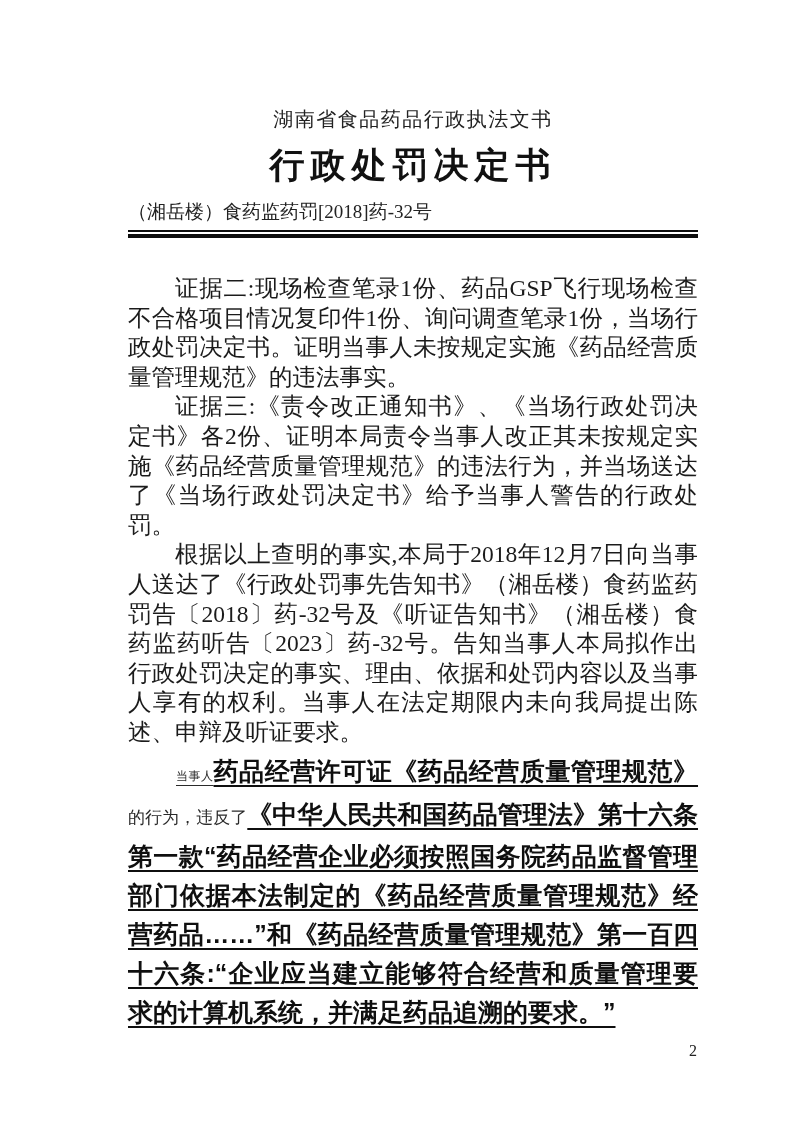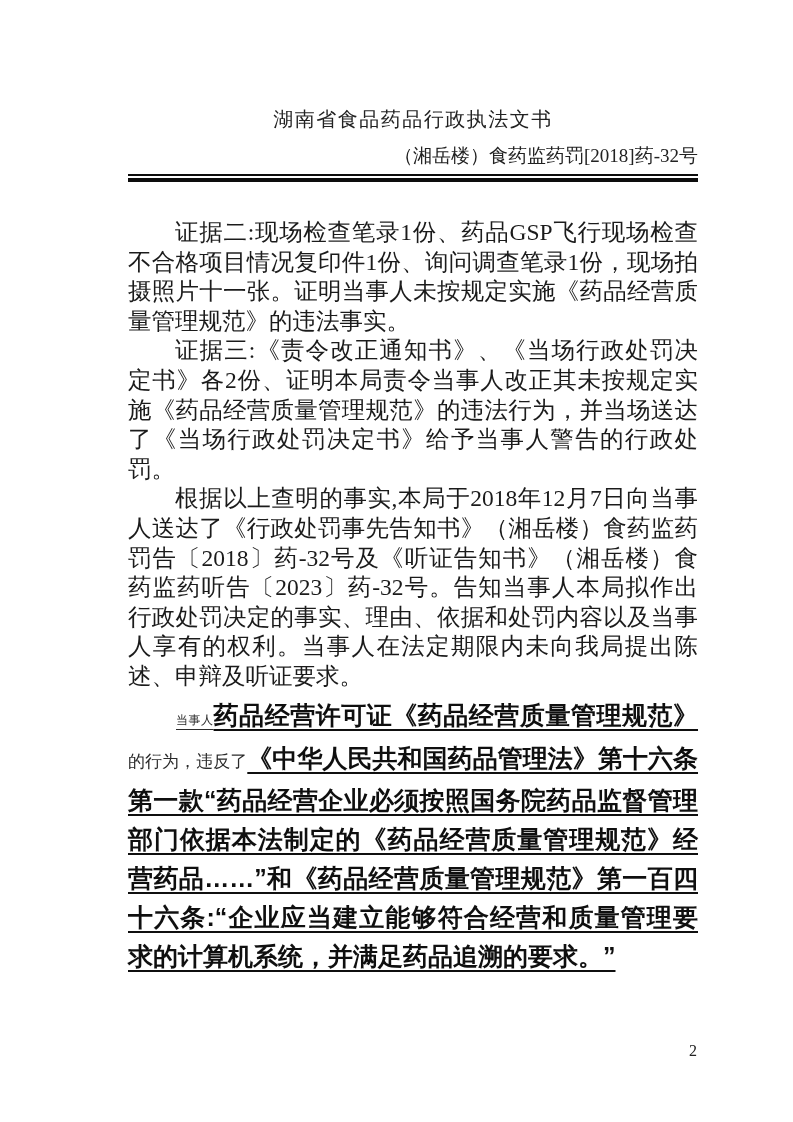--- a/index.html
+++ b/index.html
@@ -32,21 +32,21 @@
   .doc-title {
     margin: 9px 0 0 0;
     text-align: center;
     font-size: 35px;
     font-weight: bold;
     letter-spacing: 6px;
     color: #111;
   }
   .doc-number {
     margin-top: 10px;
-    text-align: right;
+    text-align: left;
     font-size: 19px;
     color: #222;
   }
   .rule {
     margin-top: 5px;
     height: 2px;
     border-top: 2px solid #0d0d0d;
     border-bottom: 4px solid #0d0d0d;
   }
   .doc-body {
@@ -92,23 +92,24 @@
     font-size: 16px;
     color: #222;
   }
 </style>
 </head>
 <body>
 
 <div class="page">
   <div class="content">
     <div class="doc-header">湖南省食品药品行政执法文书</div>
+    <h1 class="doc-title">行政处罚决定书</h1>
     <div class="doc-number">（湘岳楼）食药监药罚[2018]药-32号</div>
     <div class="rule"></div>
     <div class="doc-body">
-        <p class="para">证据二:现场检查笔录1份、药品GSP飞行现场检查不合格项目情况复印件1份、询问调查笔录1份，现场拍摄照片十一张。证明当事人未按规定实施《药品经营质量管理规范》的违法事实。</p>
+        <p class="para">证据二:现场检查笔录1份、药品GSP飞行现场检查不合格项目情况复印件1份、询问调查笔录1份，当场行政处罚决定书。证明当事人未按规定实施《药品经营质量管理规范》的违法事实。</p>
         <p class="para">证据三:《责令改正通知书》、《当场行政处罚决定书》各2份、证明本局责令当事人改正其未按规定实施《药品经营质量管理规范》的违法行为，并当场送达了《当场行政处罚决定书》给予当事人警告的行政处罚。</p>
         <p class="para">根据以上查明的事实,本局于2018年12月7日向当事人送达了《行政处罚事先告知书》（湘岳楼）食药监药罚告〔2018〕药-32号及《听证告知书》（湘岳楼）食药监药听告〔2023〕药-32号。告知当事人本局拟作出行政处罚决定的事实、理由、依据和处罚内容以及当事人享有的权利。当事人在法定期限内未向我局提出陈述、申辩及听证要求。</p>
         <p class="para final"><span class="seg-normal-small-underline">当事人</span><span class="seg-bold-underline">药品经营许可证《药品经营质量管理规范》</span><span class="seg-normal-small">的行为，违反了</span><span class="seg-bold-underline">《中华人民共和国药品管理法》第十六条第一款“药品经营企业必须按照国务院药品监督管理部门依据本法制定的《药品经营质量管理规范》经营药品……”和《药品经营质量管理规范》第一百四十六条:“企业应当建立能够符合经营和质量管理要求的计算机系统，并满足药品追溯的要求。”</span></p>
       </div>
   </div>
   <div class="page-number">2</div>
 </div>
 
 </body></html>

